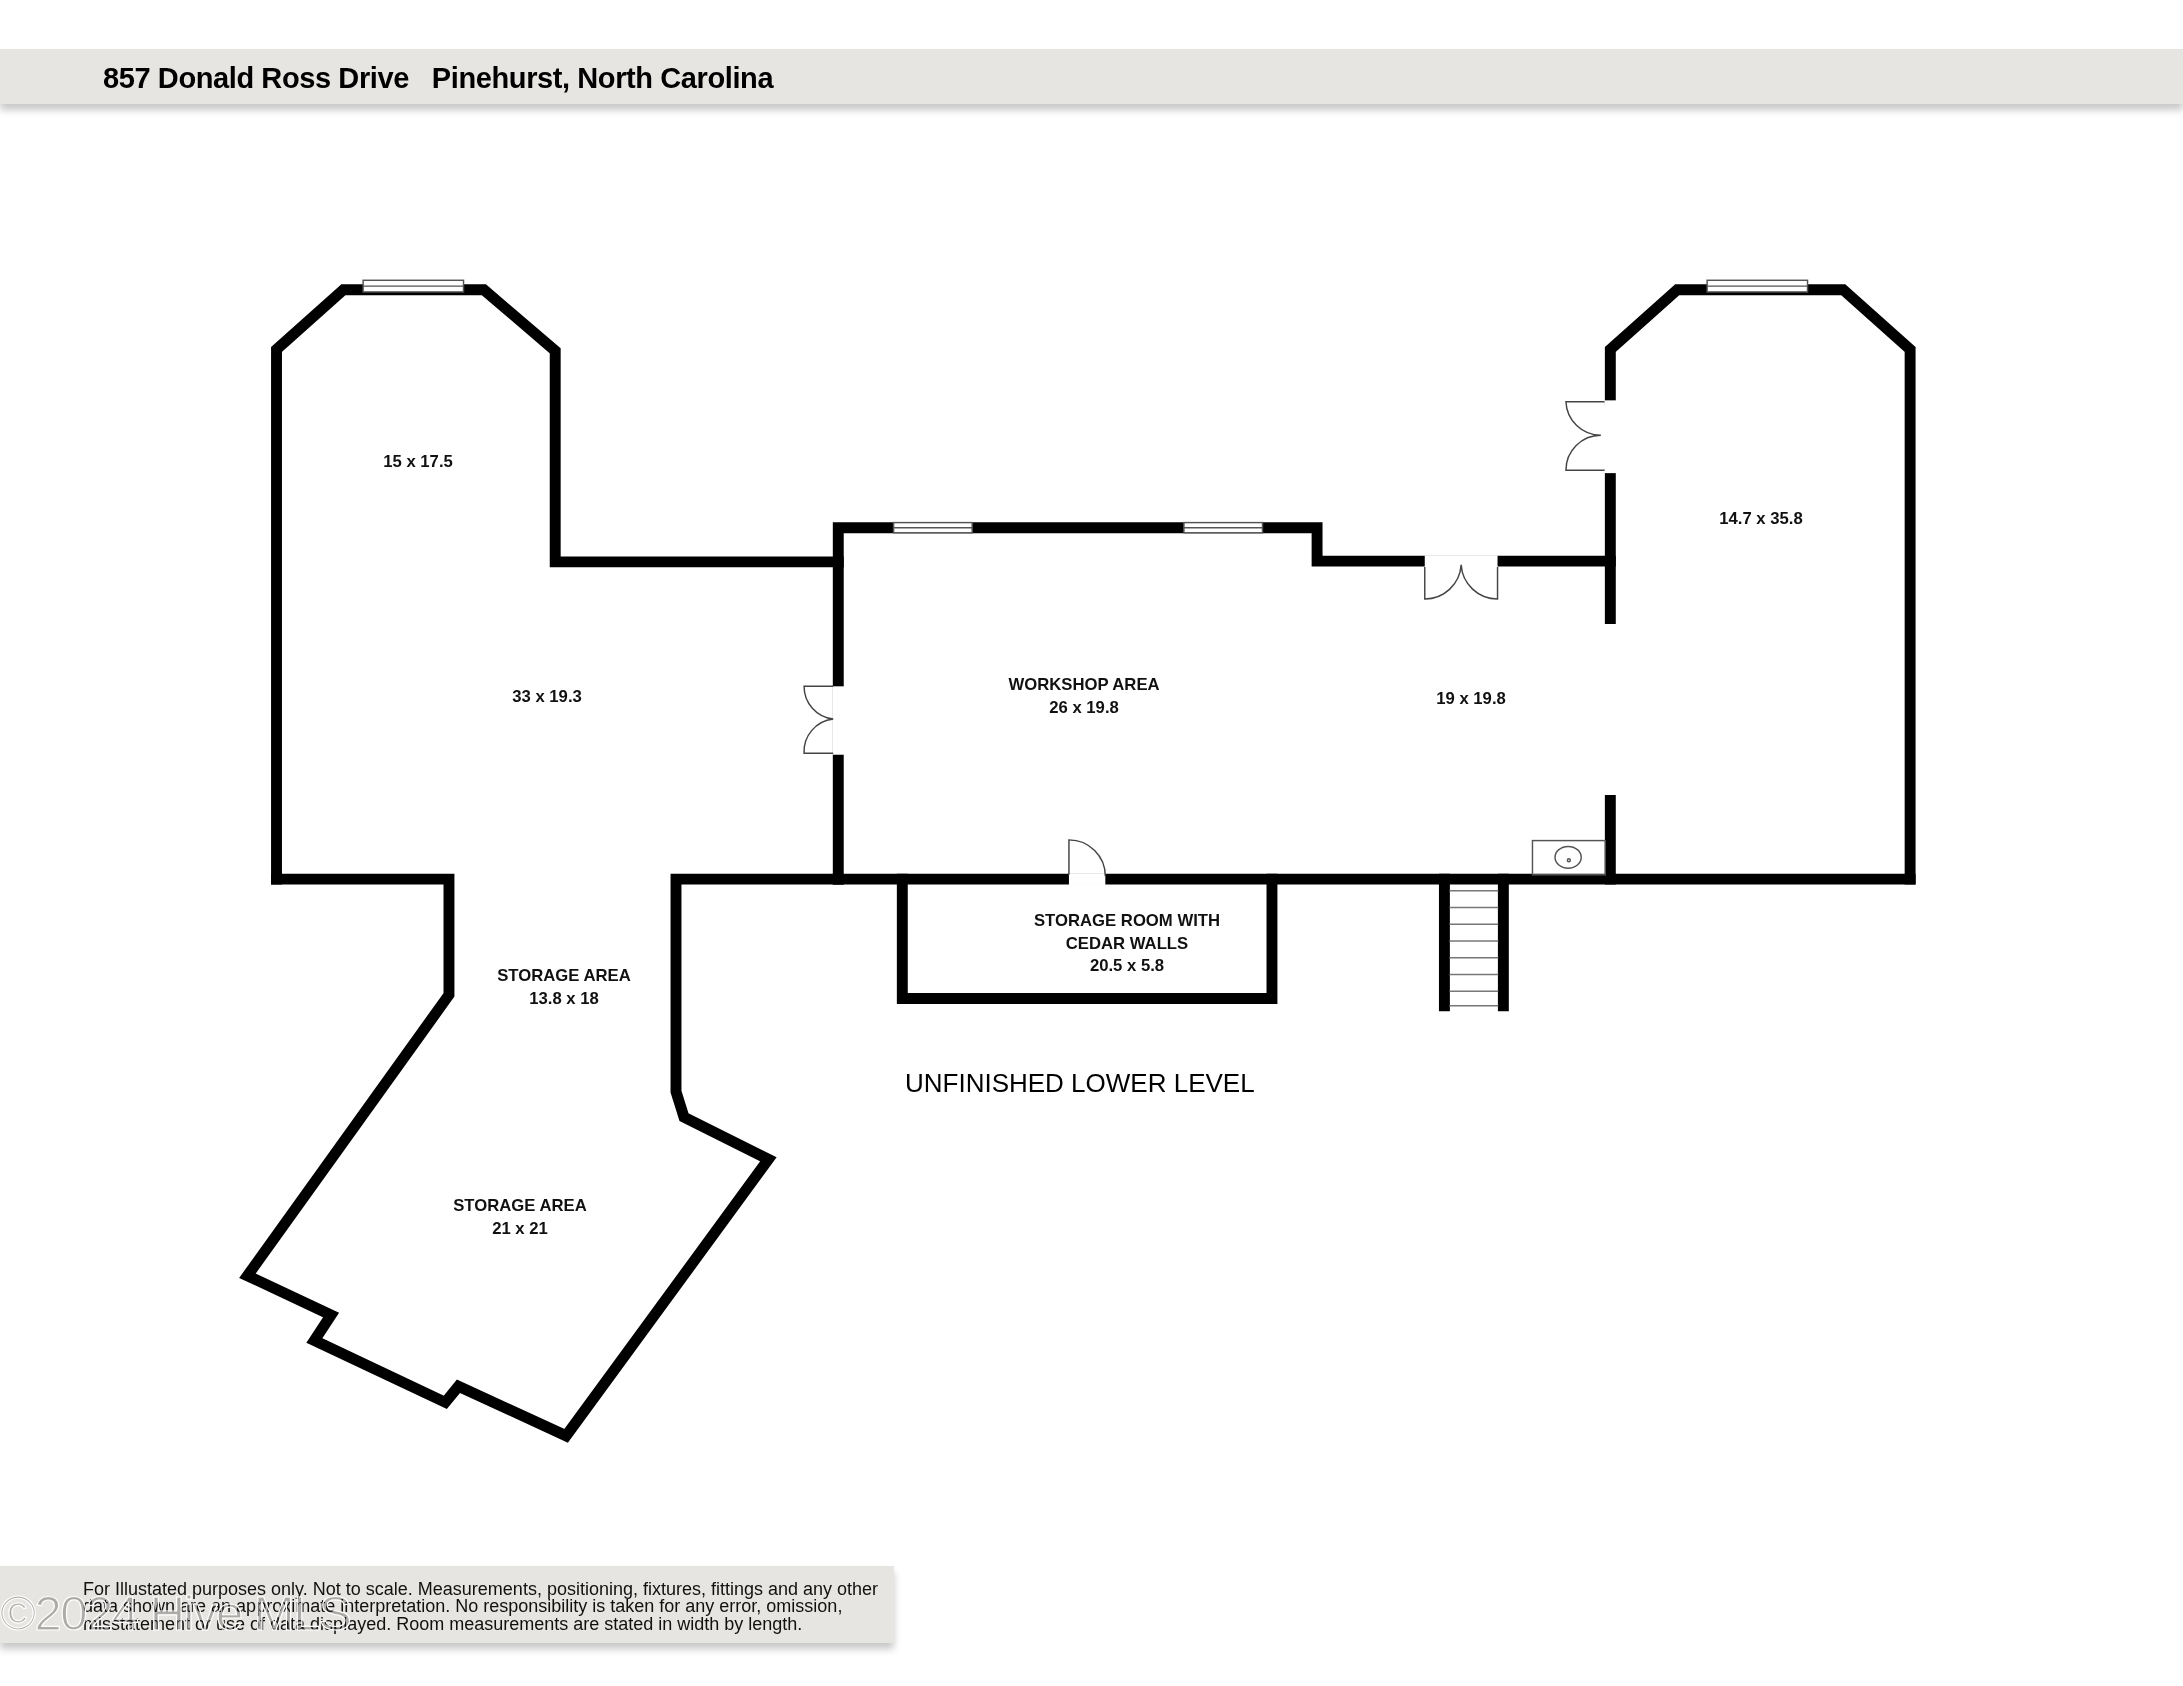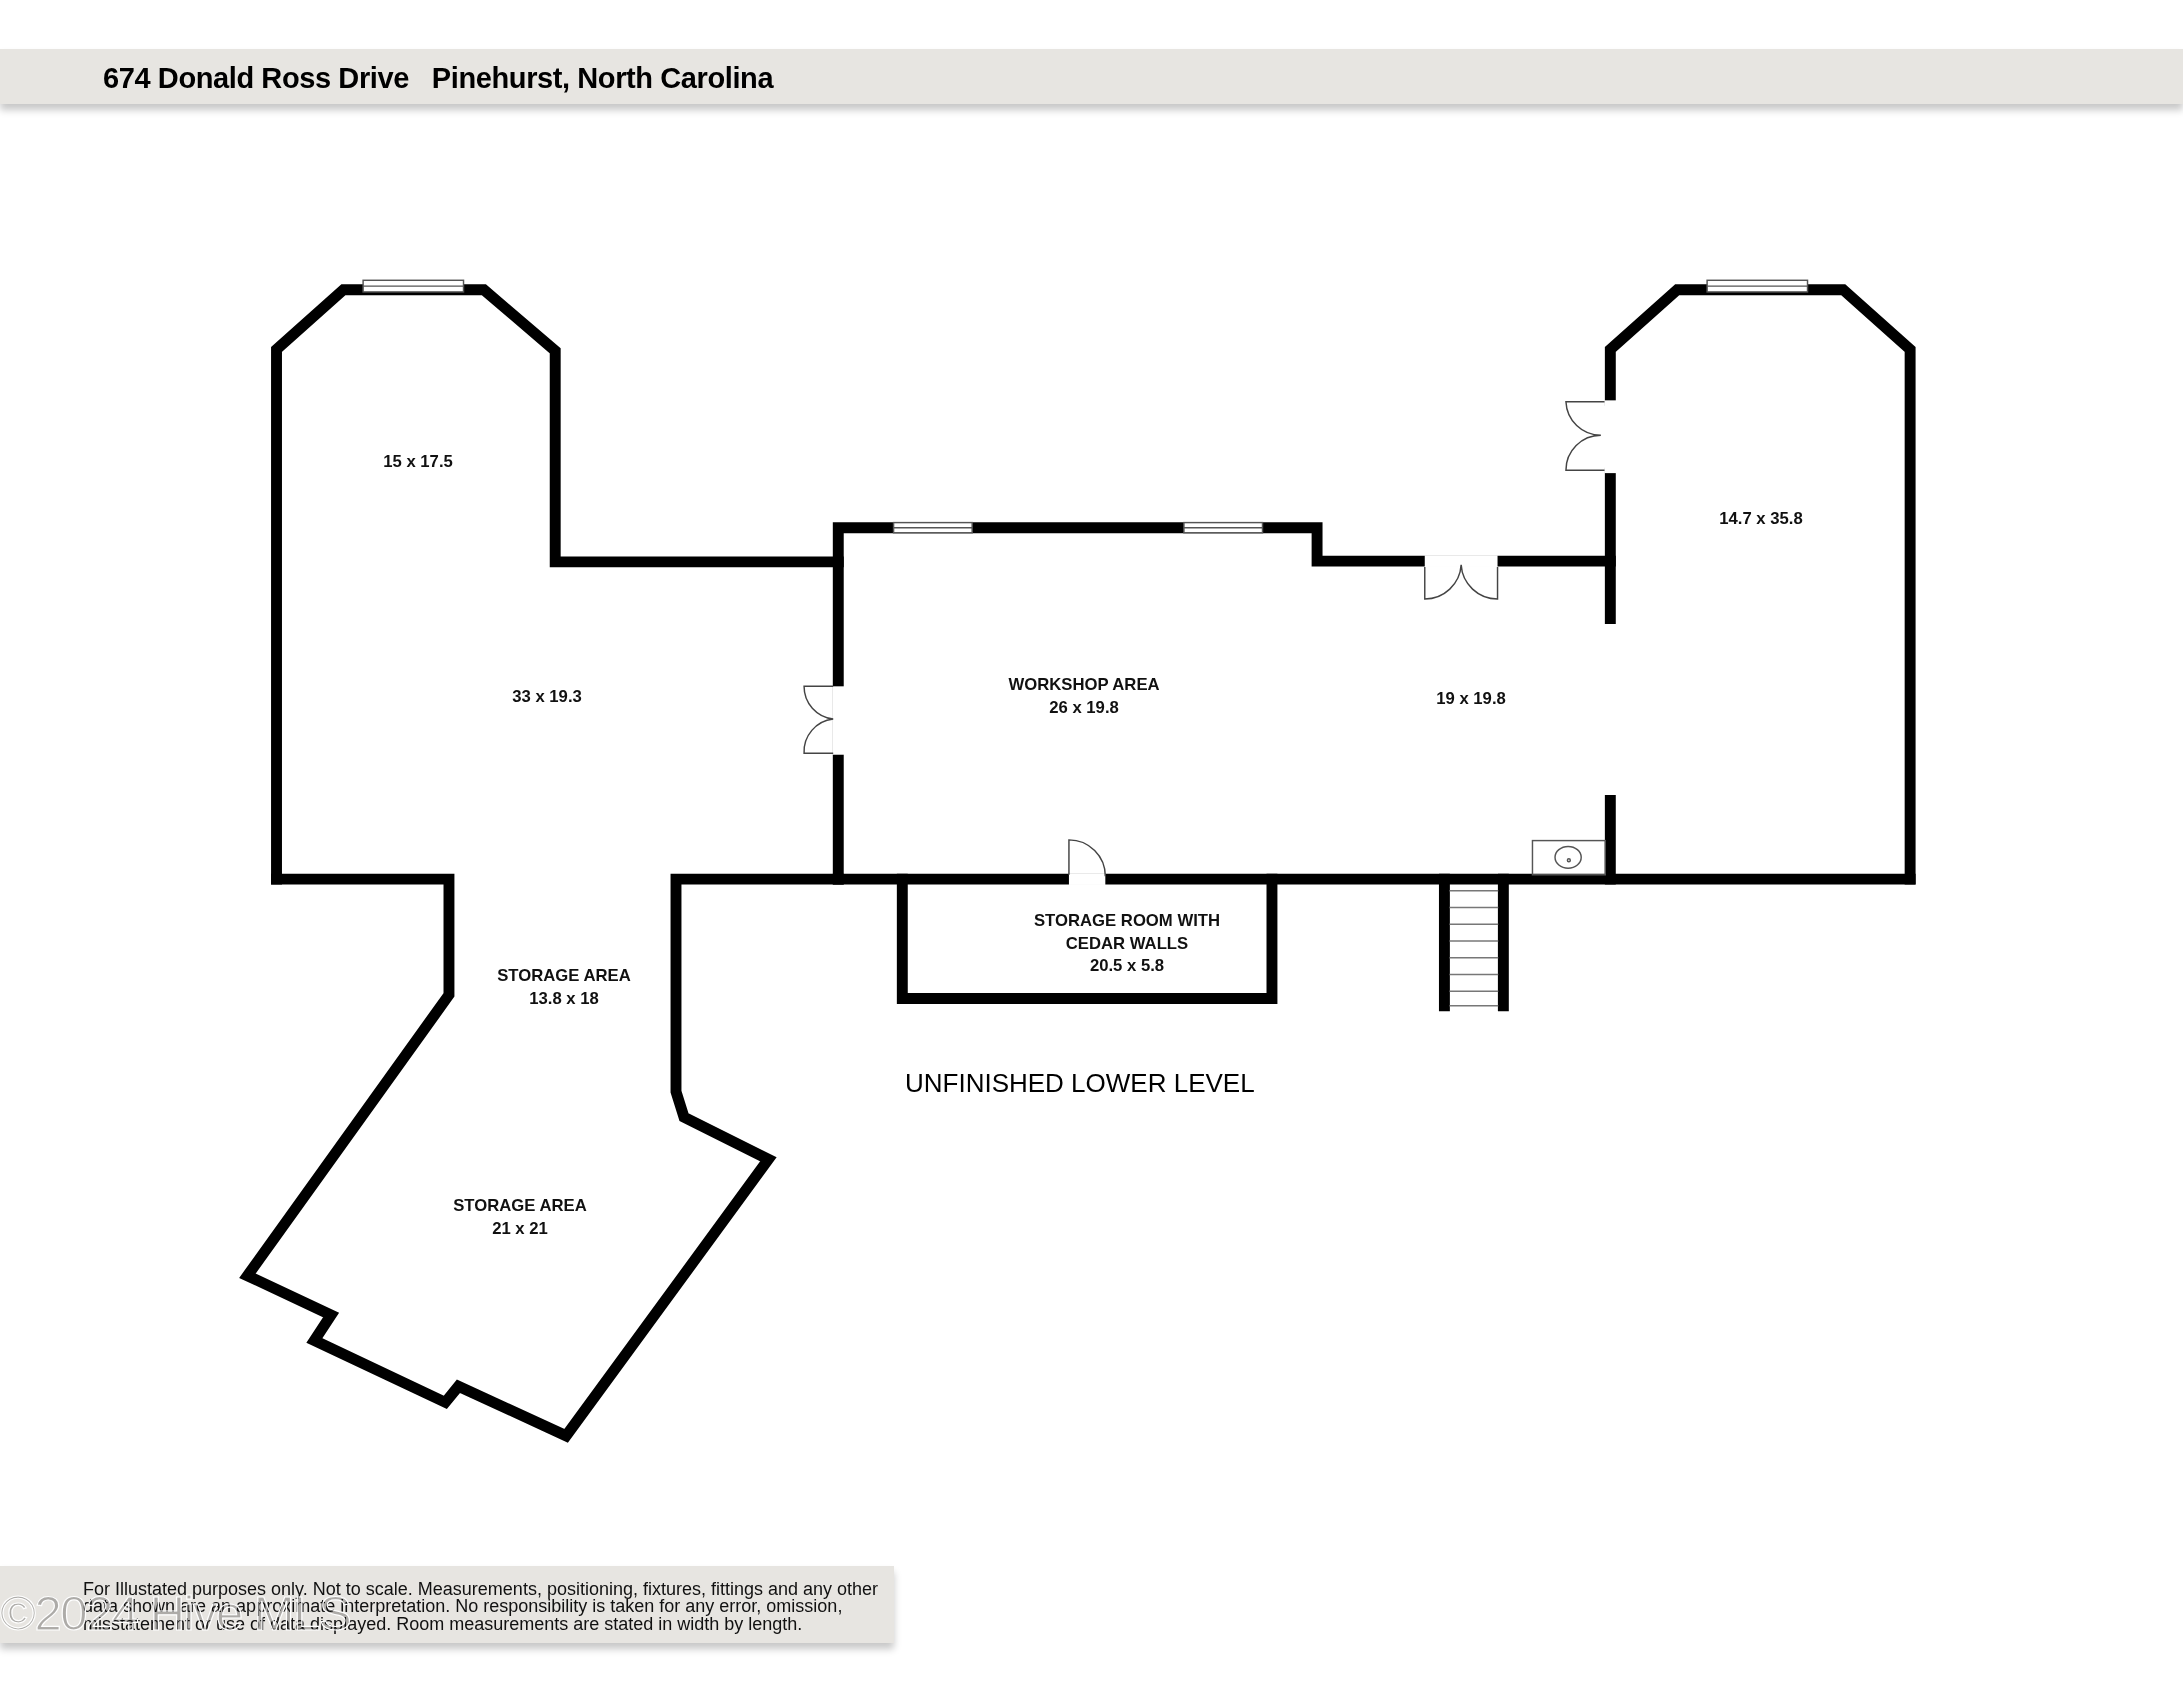--- a/index.html
+++ b/index.html
@@ -35,21 +35,21 @@
     position:absolute; left:0px; top:1585px;
     font-family:"Liberation Sans", sans-serif; font-size:49px; color:transparent;
     -webkit-text-stroke:1.2px #ffffff; letter-spacing:-1.5px; white-space:nowrap;
     text-shadow:0 0 0.7px rgba(0,0,0,0.25);
   }
 </style>
 </head>
 <body>
 
 <div class="header-bar">
-  <div class="header-title">674 Donald Ross Drive   Pinehurst, North Carolina</div>
+  <div class="header-title">857 Donald Ross Drive   Pinehurst, North Carolina</div>
 </div>
 
 <svg class="plan" viewBox="0 0 3000 2318" xmlns="http://www.w3.org/2000/svg">
   <g fill="none" stroke="#000" stroke-width="15" stroke-linejoin="miter" stroke-linecap="square">
 
     <polyline points="380,1208 380,480 472,398 665,398 763,482 763,772 1152,772"></polyline>
     <polyline points="380,1208 617,1208 617,1367 340,1753 455,1807 432,1842 612,1927 630,1905 778,1973 1056,1593 940,1535 929,1500 929,1208 1152,1208"></polyline>
 
     <polyline points="1152,1208 1152,725 1810,725 1810,771 2213,771"></polyline>
 

